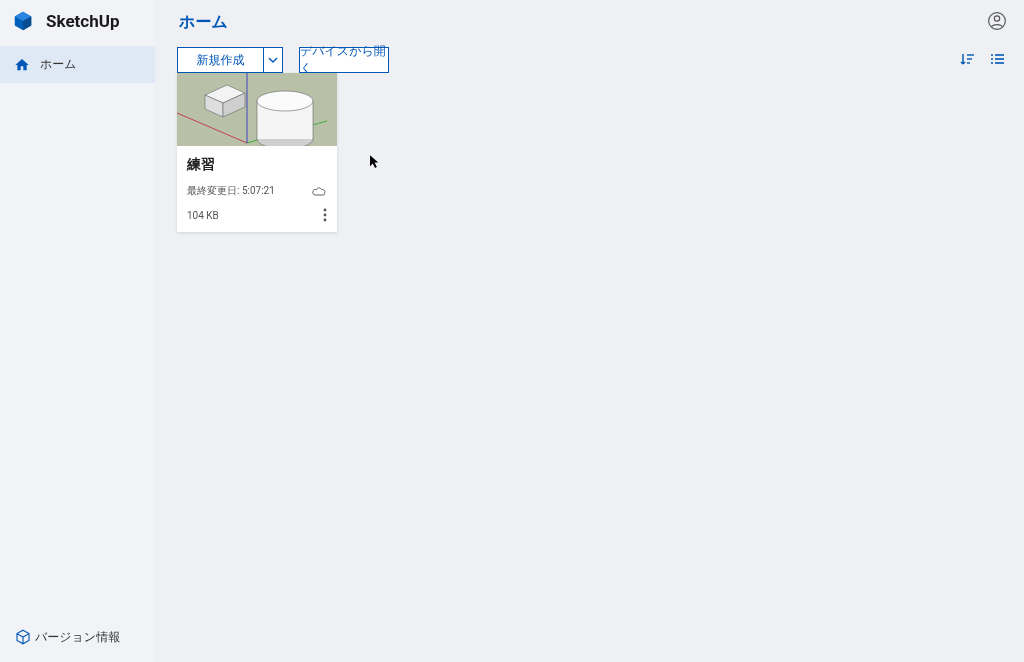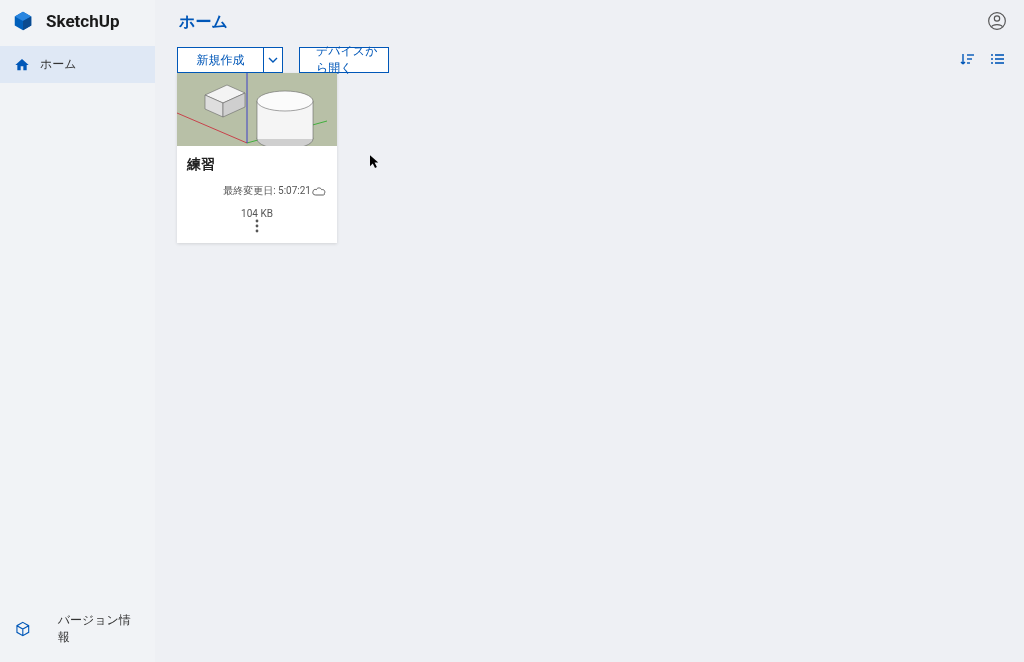--- a/index.html
+++ b/index.html
@@ -6,38 +6,38 @@
 body { background: #eef0f4; width: 1024px; height: 662px; overflow: hidden; position: relative; }
 
 .sidebar { position: absolute; left: 0; top: 0; width: 155px; height: 100%; background: #f1f3f6; display: flex; flex-direction: column; }
 .logo-area { display: flex; align-items: center; padding: 10px 12px 14px 12px; gap: 12px; }
 .logo-text { font-weight: 700; font-size: 17px; color: #1a1a1a; }
 .nav-items { flex: 1; }
 .nav-item { display: flex; align-items: center; gap: 10px; padding: 10px 14px; font-size: 12px; color: #333; cursor: pointer; }
 .nav-item.active { background: #dfe8f5; color: #0057b8; }
 .nav-item.active .nav-label { color: #333; }
 .nav-item .nav-label { font-size: 12px; }
-.sidebar-footer { display: flex; align-items: center; gap: 26px; padding: 10px 14px 16px 14px; font-size: 12px; color: #333; cursor: pointer; }
+.sidebar-footer { display: flex; align-items: flex-end; gap: 3px; padding: 10px 14px 16px 14px; font-size: 12px; color: #333; cursor: pointer; }
 
 .content { position: absolute; left: 155px; top: 0; right: 0; bottom: 0; padding: 0 16px; }
 .page-title { color: #0057b8; font-size: 16px; font-weight: 600; padding: 12px 0 14px 8px; }
 .toolbar { display: flex; gap: 16px; padding-left: 6px; }
 .btn-group { display: flex; }
 .btn { border: 1px solid #0057b8; color: #0057b8; background: #fff; font-size: 12px; height: 26px; display: flex; align-items: center; justify-content: center; cursor: pointer; }
 .btn-new { width: 86px; border-right: none; }
 .btn-dd { width: 20px; }
-.btn-open { width: 90px; padding-left: 16px; }
+.btn-open { width: 90px; }
 .section-label { font-size: 11px; color: #333; padding: 10px 0 8px 8px; font-weight: 600; }
 
 .card { width: 160px; background: #fff; box-shadow: 0 1px 3px rgba(0,0,0,0.12); margin-left: 6px; }
 .thumb { width: 160px; height: 73px; background: #b7c0a6; position: relative; overflow: hidden; }
 .card-body { padding: 10px 10px 10px 10px; }
 .card-title { font-size: 14px; font-weight: 600; color: #222; margin-bottom: 10px; }
-.card-row1 { display: flex; justify-content: flex-end; align-items: center; font-size: 10px; color: #555; margin-bottom: 10px; }
-.card-row2 { display: flex; justify-content: space-between; align-items: center; font-size: 10px; color: #555; flex-direction: column; }
+.card-row1 { display: flex; justify-content: space-between; align-items: center; font-size: 10px; color: #555; margin-bottom: 10px; }
+.card-row2 { display: flex; justify-content: space-between; align-items: center; font-size: 10px; color: #555; }
 
 .topright { position: absolute; right: 16px; top: 10px; display: flex; align-items: center; }
 .view-toggles { position: absolute; right: 16px; top: 48px; display: flex; gap: 8px; }
 .icon-btn { width: 22px; height: 22px; display: flex; align-items: center; justify-content: center; cursor: pointer; color: #0057b8; }
 
 .cursor-arrow { position: absolute; left: 370px; top: 155px; width: 11px; height: 15px; }
 
 
 .thumb svg { width: 100%; height: 100%; display: block; }
 </style>

